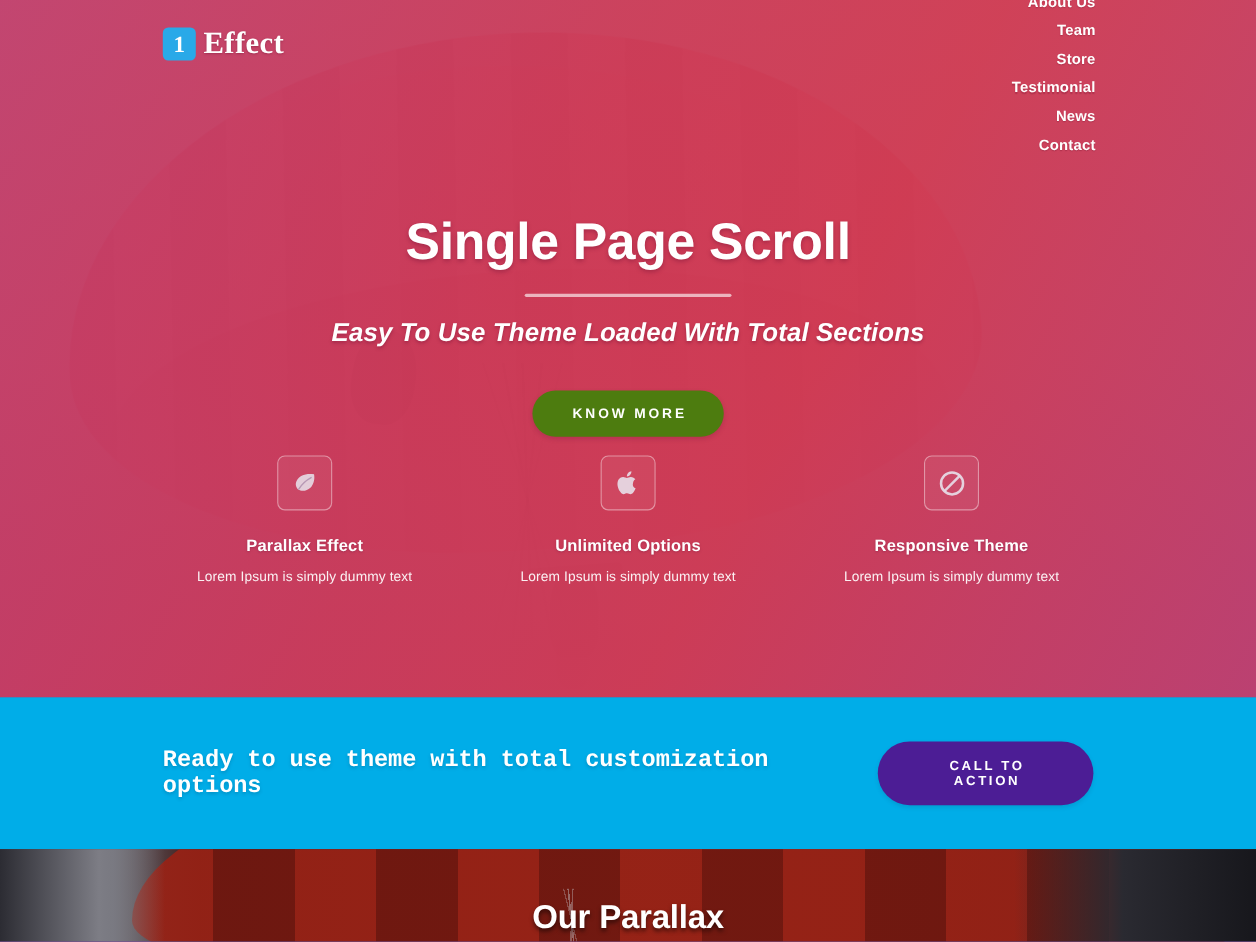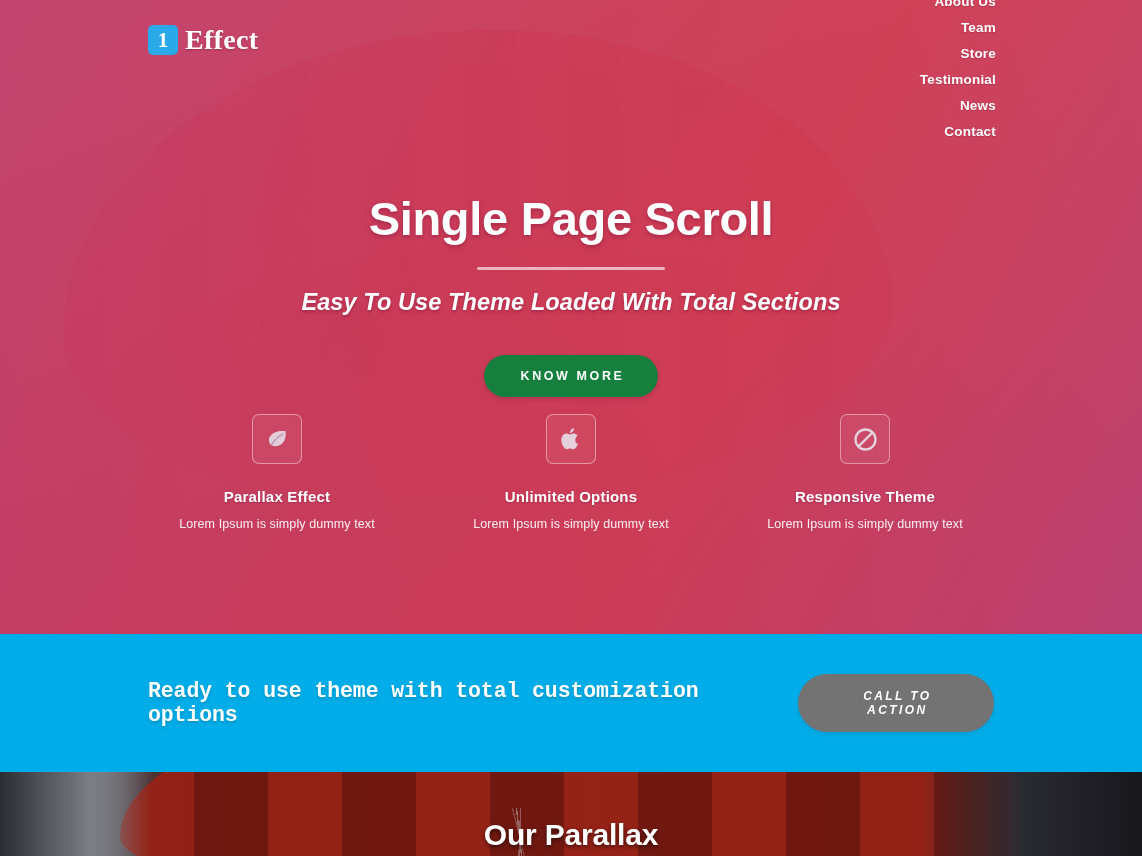--- a/index.html
+++ b/index.html
@@ -146,21 +146,21 @@
   .hero-sub{
     margin-top:19px;
     color:#fff;
     font-size:23.5px; font-weight:bold; font-style:italic;
     text-shadow:0 2px 3px rgba(110,15,50,.40);
     letter-spacing:.1px;
   }
   .hero-btn-wrap{ margin-top:39px; }
   .btn-know{
     display:inline-block;
-    background:#15803d;
+    background:#4d7c0f;
     color:#fff;
     font-size:12.5px; font-weight:bold;
     letter-spacing:2.6px;
     padding:14px 34px 14px 37px;
     border:none; border-radius:30px;
     cursor:pointer;
     font-family:"Liberation Sans", sans-serif;
     box-shadow:0 2px 5px rgba(90,15,55,.20);
   }
 
@@ -200,28 +200,27 @@
     padding:0 148px;
   }
   .cta-text{
     color:#fff; font-size:21.5px; font-weight:bold;
     letter-spacing:-.1px;
     text-shadow:0 2px 3px rgba(0,80,120,.30);
     font-family:Liberation Mono, monospace;
   }
   .btn-cta{
     margin-left:auto;
-    background:#737373; color:#fff;
+    background:#4c1d95; color:#fff;
     font-size:12px; font-weight:bold;
     letter-spacing:2.4px;
     padding:15px 30px 15px 33px;
     border:none; border-radius:30px; cursor:pointer;
     font-family:"Liberation Sans", sans-serif;
     box-shadow:0 2px 4px rgba(0,80,120,.18);
-    font-style:italic;
   }
 
   
   .services{
     position:absolute; top:772px; left:0;
     width:1142px; height:84px;
     overflow:hidden;
     background:linear-gradient(90deg,#2b2b2f 0%, #6d6d74 9%, #3a1412 16%, #6b1a14 34%, #8d2a1c 52%, #7a1f16 68%, #4a1512 78%, #23232a 88%, #1b1b20 100%);
   }
   .svc-photo{ position:absolute; inset:0; }

